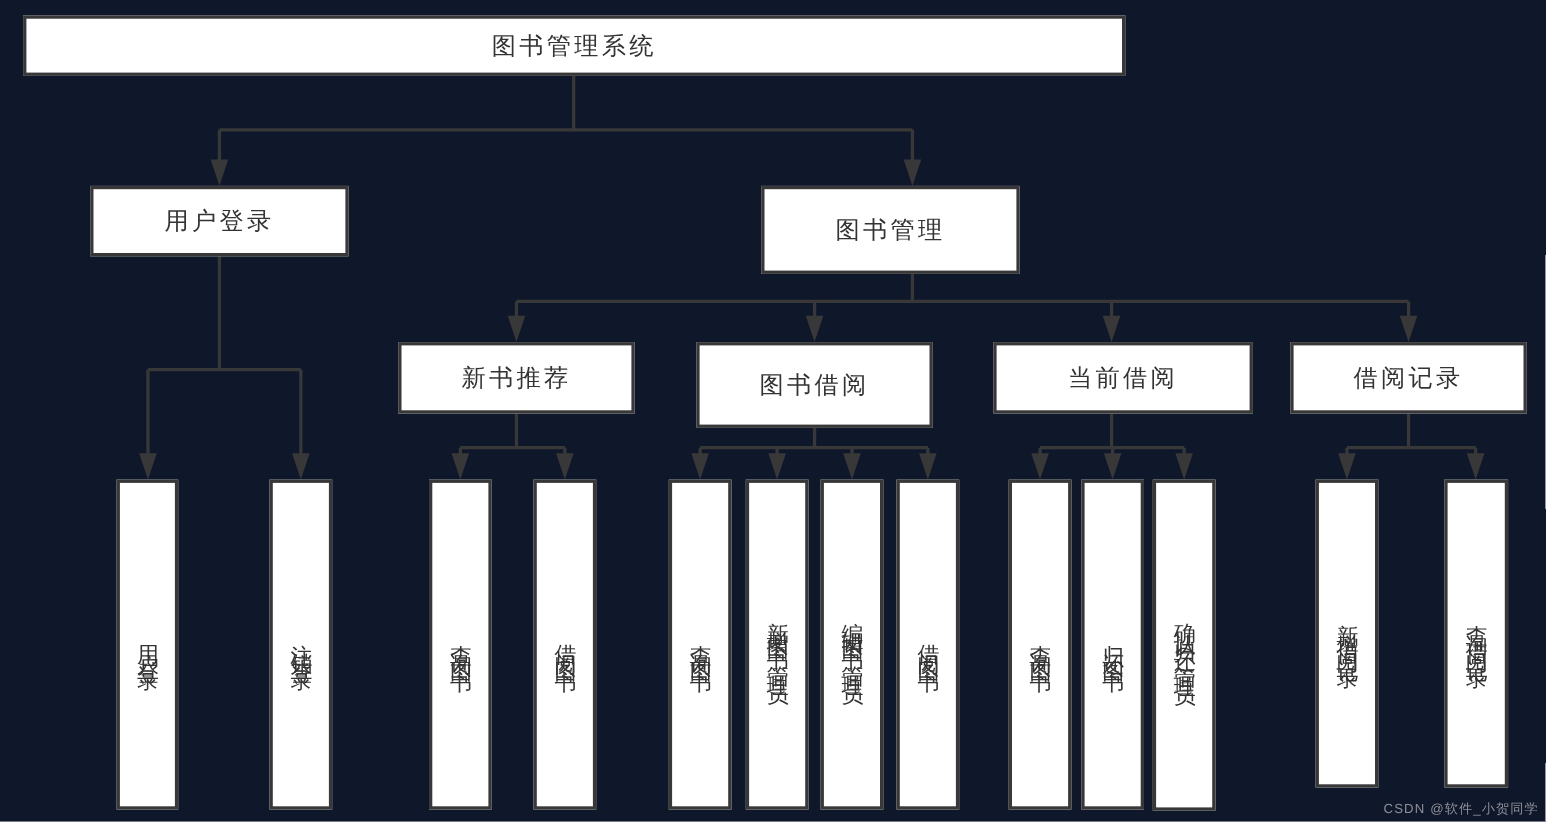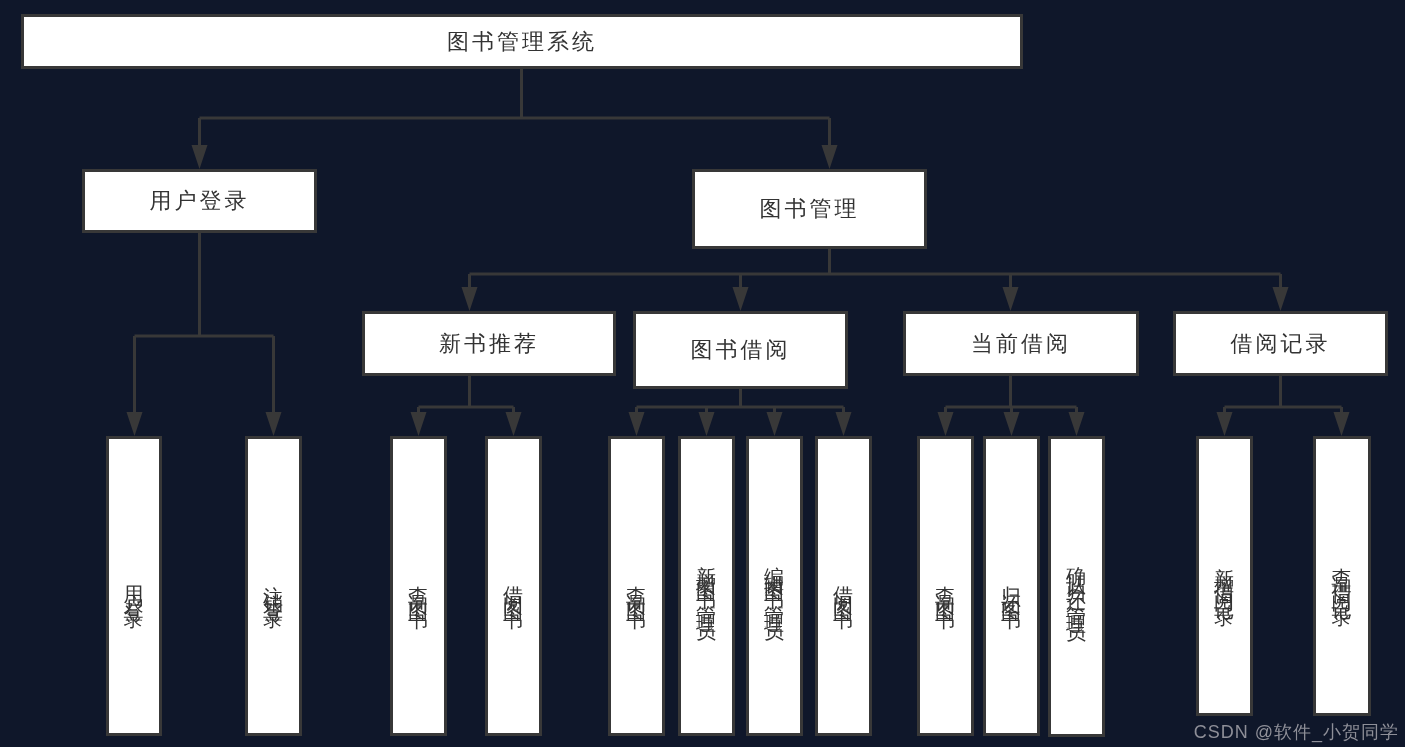--- a/index.html
+++ b/index.html
@@ -44,21 +44,21 @@
     font-size: 20px;
     letter-spacing: 8px;
     color: #333333;
     line-height: 1;
   }
   .root-label { font-size: 22px; }
   .watermark {
     position: absolute;
     right: 6px;
     bottom: 3px;
-    font-size: 18px;
+    font-size: 12px;
     letter-spacing: 1px;
     color: #9c9ca4;
     opacity: 0.9;
     z-index: 5;
     white-space: nowrap;
   }
 </style>
 </head>
 <body>
 
@@ -119,21 +119,21 @@
       M1068.5 412 L1084.5 412 L1076.5 436 Z
       M1216.5 412 L1232.5 412 L1224.5 436 Z
       M1333.5 412 L1349.5 412 L1341.5 436 Z"></path>
   </svg>
 
   <div class="hbox root-label" style="left:21px; top:14px; width:1002px; height:55px;">图书管理系统</div>
 
   <div class="hbox" style="left:82px; top:169px; width:235px; height:64px;">用户登录</div>
   <div class="hbox" style="left:692px; top:169px; width:235px; height:80px;">图书管理</div>
 
-  <div class="hbox" style="left:362px; top:311px; width:254px; height:65px;">新书推荐</div>
+  <div class="hbox" style="left:362px; top:311px; width:215px; height:65px;">新书推荐</div>
   <div class="hbox" style="left:633px; top:311px; width:215px; height:78px;">图书借阅</div>
   <div class="hbox" style="left:903px; top:311px; width:236px; height:65px;">当前借阅</div>
   <div class="hbox" style="left:1173px; top:311px; width:215px; height:65px;">借阅记录</div>
 
   <div class="vbox" style="left:106px; top:436px; width:56px; height:300px;">
     <span>用户登录</span>
   </div>
   <div class="vbox" style="left:245px; top:436px; width:57px; height:300px;">
     <span>注销登录</span>
   </div>

